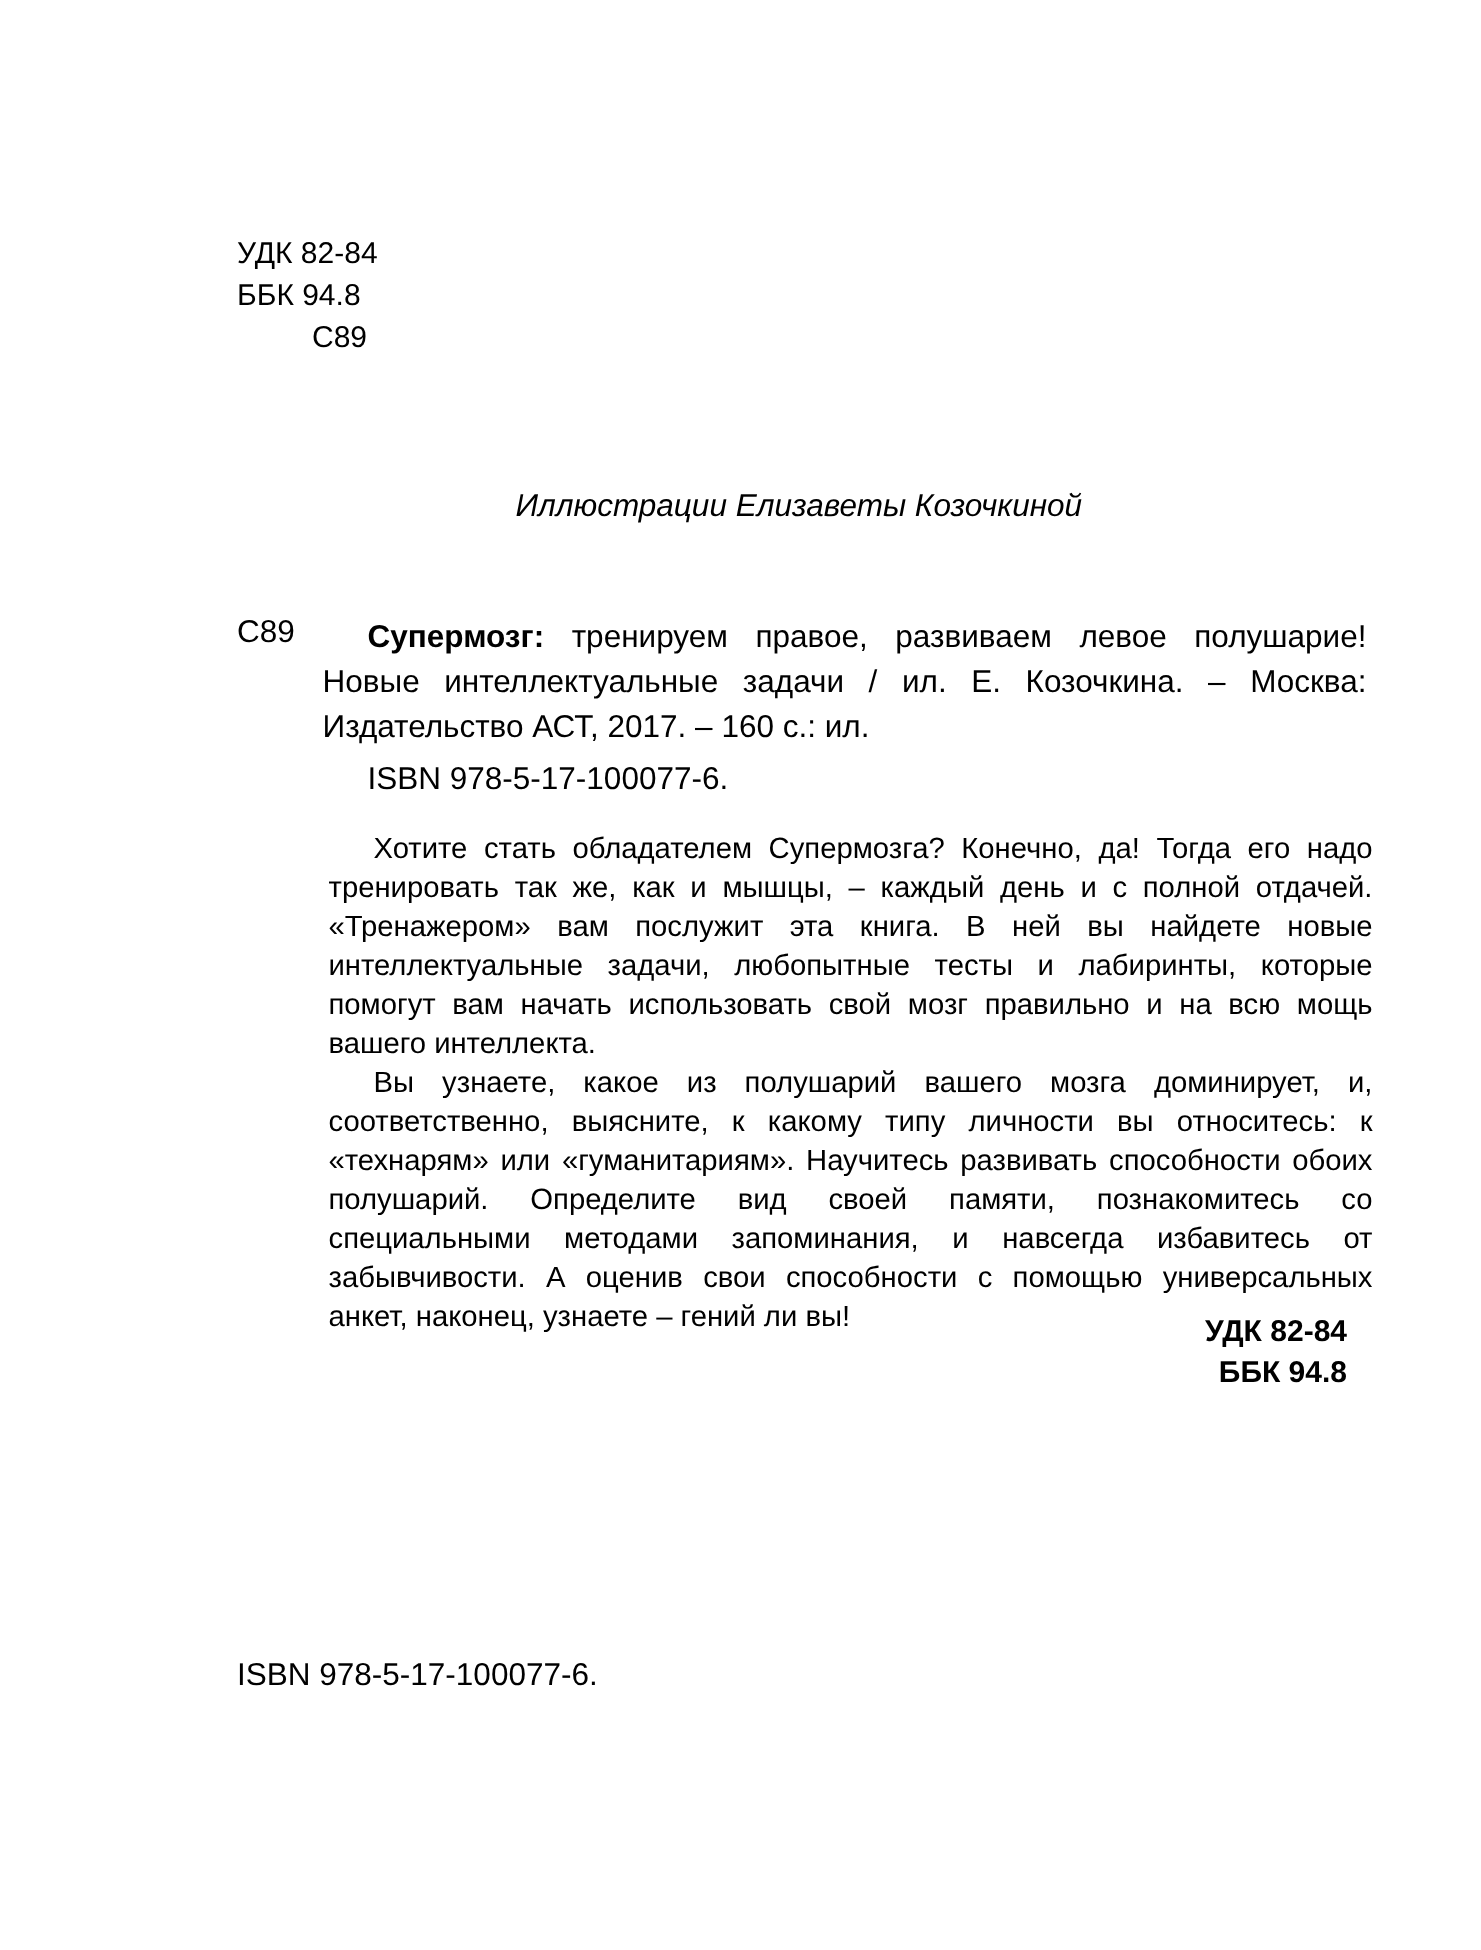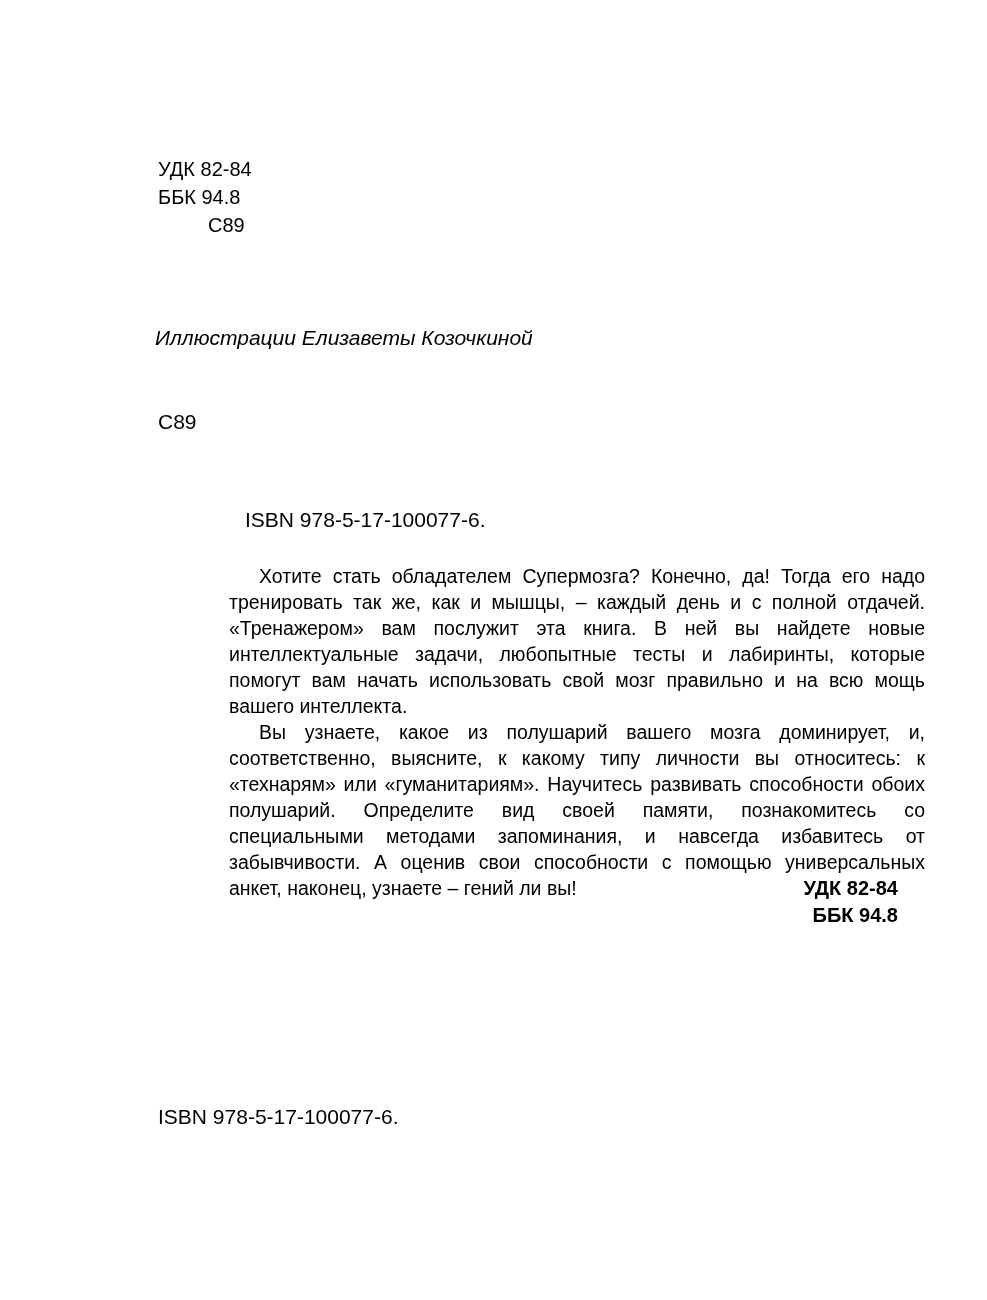--- a/index.html
+++ b/index.html
@@ -29,20 +29,21 @@
   .top-codes .code-indent {
     padding-left: 50px;
   }
 
   
   .illustrator {
     position: absolute;
     left: 155px;
     top: 326px;
     width: 755px;
+    text-align: center;
     font-style: italic;
     font-size: 21px;
   }
 
   
   .bib-label {
     position: absolute;
     left: 158px;
     top: 410px;
     font-size: 21px;
@@ -67,21 +68,21 @@
     margin: 0;
     font-size: 21px;
   }
 
   
   .annotation {
     position: absolute;
     left: 215px;
     top: 549px;
     width: 696px;
-    margin: 14px;
+    margin: 4px;
     font-size: 19.5px;
     line-height: 26px;
     text-align: justify;
   }
   .annotation p {
     margin: 0;
     text-indent: 30px;
   }
 
   
@@ -114,20 +115,21 @@
   <div class="top-codes">
     <div>УДК 82-84</div>
     <div>ББК 94.8</div>
     <div class="code-indent">С89</div>
   </div>
 
   <div class="illustrator">Иллюстрации Елизаветы Козочкиной</div>
 
   <span class="bib-label">С89</span>
 
+  <p class="bib-text"><b>Супермозг:</b><span> тренируем правое, развиваем левое полушарие! Новые интеллектуальные задачи / ил. Е. Козочкина. – Москва: Издательство АСТ, 2017. – 160 с.: ил.</span></p>
 
   <p class="isbn-line">ISBN 978-5-17-100077-6.</p>
 
   <div class="annotation">
     <p>Хотите стать обладателем Супермозга? Конечно, да! Тогда его надо тренировать так же, как и мышцы, – каждый день и с полной отдачей. «Тренажером» вам послужит эта книга. В ней вы найдете новые интеллектуальные задачи, любопытные тесты и лабиринты, которые помогут вам начать использовать свой мозг правильно и на всю мощь вашего интеллекта.</p>
     <p>Вы узнаете, какое из полушарий вашего мозга доминирует, и, соответственно, выясните, к какому типу личности вы относитесь: к «технарям» или «гуманитариям». Научитесь развивать способности обоих полушарий. Определите вид своей памяти, познакомитесь со специальными методами запоминания, и навсегда избавитесь от забывчивости. А оценив свои способности с помощью универсальных анкет, наконец, узнаете – гений ли вы!</p>
   </div>
 
   <div class="bottom-codes">
     <div>УДК 82-84</div>

